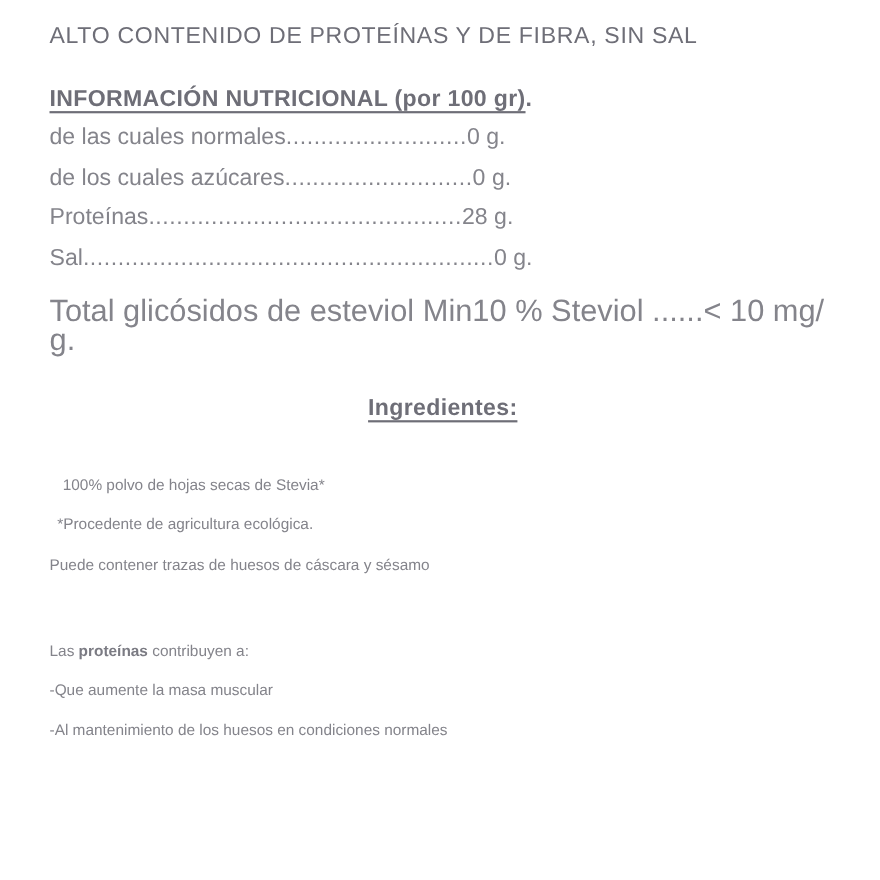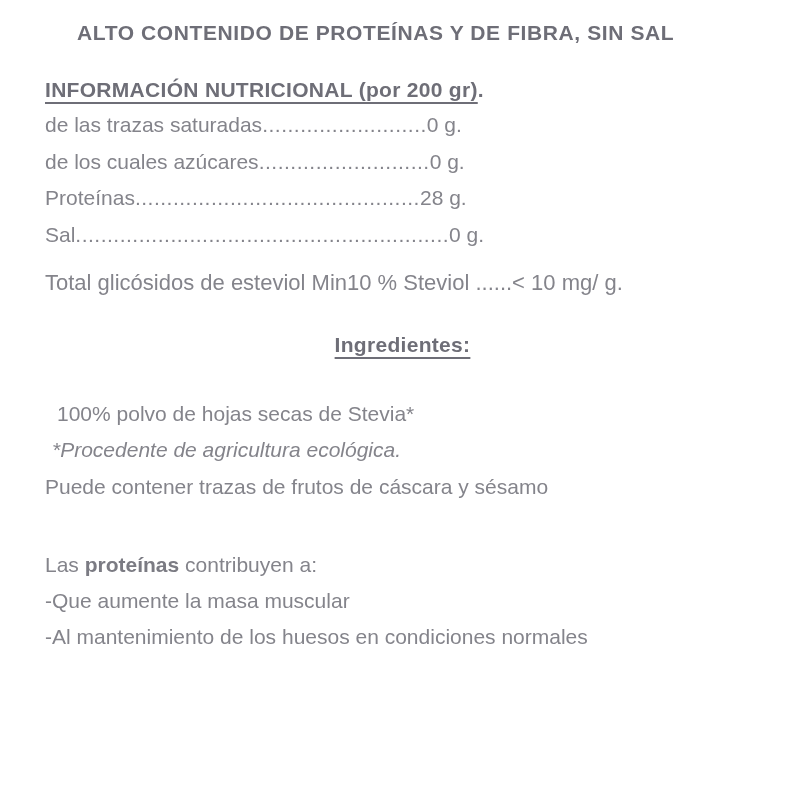--- a/index.html
+++ b/index.html
@@ -15,25 +15,24 @@
   body {
     width: 800px;
     height: 800px;
     overflow: hidden;
   }
   .page {
     padding: 20px 40px 0 45px;
   }
   .page-title {
     font-size: 21px;
-    font-weight: 700;
+    font-weight: 400;
     letter-spacing: 0.6px;
     color: var(--title-color);
     line-height: 26px;
-    margin-left: 32px;
   }
   .section-heading {
     font-size: 21px;
     font-weight: 700;
     letter-spacing: 0.3px;
     color: var(--title-color);
     line-height: 26px;
   }
   .nutrition-heading { margin-top: 31px; }
   .u {
@@ -46,61 +45,61 @@
     font-size: 21px;
     color: var(--body-color);
   }
   .nrow {
     line-height: 36.5px;
     white-space: nowrap;
   }
   .leader { letter-spacing: 0.5px; }
   .steviol-note {
     margin-top: 17px;
-    font-size: 22px;
+    font-size: 28px;
     color: var(--body-color);
     line-height: 26px;
   }
   .ingredients-heading { margin-top: 36px; text-align: center; }
   .ingredients { margin-top: 38px; }
   .body-line {
-    font-size: 21px;
+    font-size: 14px;
     color: var(--body-color);
     line-height: 36.3px;
     white-space: nowrap;
   }
   .indent-2 { padding-left: 12px; }
-  .indent-1 { padding-left: 7px; font-style: italic; }
+  .indent-1 { padding-left: 7px; }
   .claims { margin-top: 42px; }
   .claims-intro strong, .body-line strong { font-weight: 700; color: #7b7b83; }
 </style>
 </head>
 <body>
 
 <div class="page">
 
   <h1 class="page-title">ALTO CONTENIDO DE PROTEÍNAS Y DE FIBRA, SIN SAL</h1>
 
-  <h2 class="section-heading nutrition-heading"><span class="u">INFORMACIÓN NUTRICIONAL (por 200 gr)</span><span>.</span></h2>
+  <h2 class="section-heading nutrition-heading"><span class="u">INFORMACIÓN NUTRICIONAL (por 100 gr)</span><span>.</span></h2>
 
   <div class="nutrition-table">
-    <div class="nrow"><span>de las trazas saturadas</span><span class="leader">..........................</span><span>0 g.</span></div>
+    <div class="nrow"><span>de las cuales normales</span><span class="leader">..........................</span><span>0 g.</span></div>
     <div class="nrow"><span>de los cuales azúcares</span><span class="leader">...........................</span><span>0 g.</span></div>
     <div class="nrow"><span>Proteínas</span><span class="leader">.............................................</span><span>28 g.</span></div>
     <div class="nrow"><span>Sal</span><span class="leader">...........................................................</span><span>0 g.</span></div>
   </div>
 
   <p class="steviol-note">Total glicósidos de esteviol Min10 % Steviol ......&lt; 10 mg/ g.</p>
 
   <h2 class="section-heading ingredients-heading"><span class="u">Ingredientes:</span></h2>
 
   <div class="ingredients">
     <p class="body-line indent-2">100% polvo de hojas secas de Stevia*</p>
     <p class="body-line indent-1">*Procedente de agricultura ecológica.</p>
-    <p class="body-line">Puede contener trazas de frutos de cáscara y sésamo</p>
+    <p class="body-line">Puede contener trazas de huesos de cáscara y sésamo</p>
   </div>
 
   <div class="claims">
     <p class="body-line claims-intro"><span>Las </span><strong>proteínas</strong><span> contribuyen a:</span></p>
     <p class="body-line">-Que aumente la masa muscular</p>
     <p class="body-line">-Al mantenimiento de los huesos en condiciones normales</p>
   </div>
 
 </div>
 

